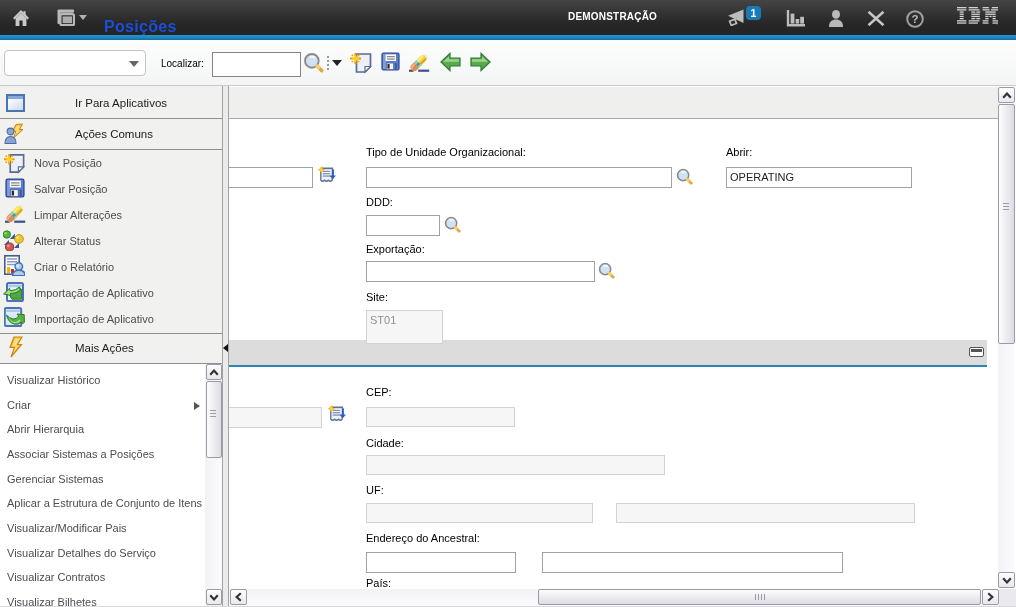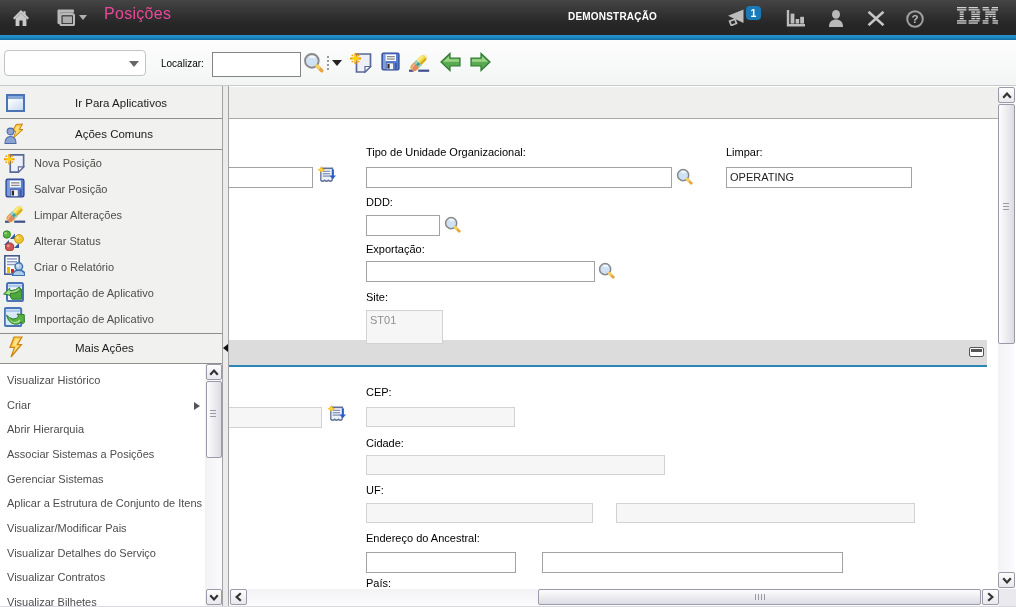--- a/index.html
+++ b/index.html
@@ -40,21 +40,21 @@
 .sthumb-h{position:absolute;background:linear-gradient(180deg,#fdfdfd,#dcdce4);border:1px solid #9a9aa8;border-radius:2px;}
 .grip-v{position:absolute;left:4px;width:6px;height:1px;background:#9a9aa8;}
 .grip-h{position:absolute;top:4px;width:1px;height:6px;background:#9a9aa8;}
 </style>
 </head>
 <body>
 <div class="abs" id="nav"></div>
 <div class="abs" id="bluestrip"></div>
 <div class="abs" id="toolbar"></div>
 
-<div class="abs" style="left:104px;top:5px;color:#ec4899;font-size:16px;font-weight:normal;letter-spacing:.3px;z-index:5;">Posições</div>
+<div class="abs" style="left:104px;top:18px;color:#1d4ed8;font-size:16px;font-weight:bold;letter-spacing:.3px;z-index:5;">Posições</div>
 <div class="abs" style="left:568px;top:11px;color:#fff;font-size:10px;font-weight:bold;letter-spacing:.2px;z-index:5;">DEMONSTRAÇÃO</div>
 
 <svg class="abs" style="left:12px;top:9px;z-index:5;" width="18" height="18" viewBox="0 0 18 18">
   <path d="M9 1 L17 9 L15.4 10.6 L9 4.2 L2.6 10.6 L1 9 Z" fill="#c9c9c9"></path>
   <rect x="11.4" y="2.2" width="2.2" height="4" fill="#c9c9c9"></rect>
   <path d="M3.6 9.6 L9 4.2 L14.4 9.6 L14.4 17 L10.6 17 L10.6 11.6 L7.4 11.6 L7.4 17 L3.6 17 Z" fill="#c9c9c9"></path>
 </svg>
 
 <svg class="abs" style="left:57px;top:9px;z-index:5;" width="18" height="17" viewBox="0 0 18 17">
   <rect x="2.6" y="0.5" width="14.4" height="3.2" rx="1" fill="#b9b9b9"></rect>
@@ -351,21 +351,21 @@
   </svg>
 <svg class="abs" style="left:444px;top:216px;" width="17" height="17" viewBox="0 0 19 19">
     <use href="#i-mag"></use>
   </svg>
 <svg class="abs" style="left:598px;top:262px;" width="17" height="17" viewBox="0 0 19 19">
     <use href="#i-mag"></use>
   </svg>
 <svg class="abs" style="left:327px;top:405px;" width="19" height="18" viewBox="0 0 20 19">
     <use href="#i-detail"></use>
   </svg>
-<label class="f" style="left:726px;top:146px;">Limpar:</label>
+<label class="f" style="left:726px;top:146px;">Abrir:</label>
 <div class="abs inp" style="left:726px;top:167px;width:186px;height:21px;">OPERATING</div>
 <label class="f" style="left:366px;top:196px;">DDD:</label>
 <div class="abs inp" style="left:366px;top:215px;width:74px;height:21px;"></div>
 <label class="f" style="left:366px;top:243px;">Exportação:</label>
 <div class="abs inp" style="left:366px;top:261px;width:229px;height:21px;"></div>
 <label class="f" style="left:366px;top:291px;">Site:</label>
 <div class="abs inp ro" style="left:366px;top:310px;width:77px;height:34px;">ST01</div>
 
 <div class="abs inp ro" style="left:229px;top:407px;width:93px;height:21px;border-left:none;"></div>
 <label class="f" style="left:366px;top:386px;">CEP:</label>

